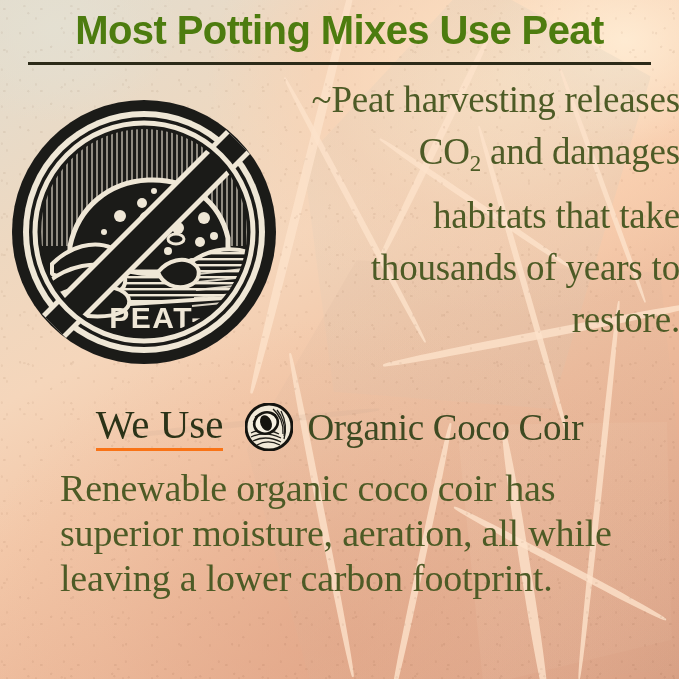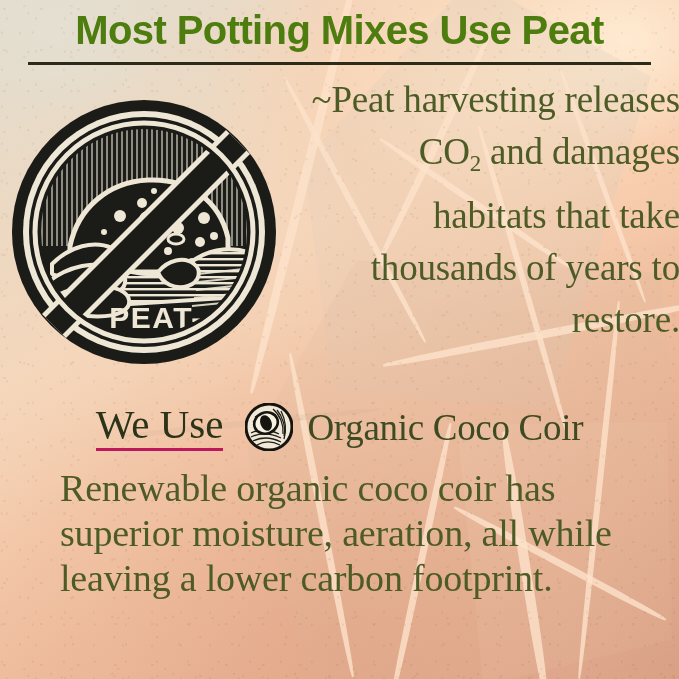--- a/index.html
+++ b/index.html
@@ -119,21 +119,21 @@
 
   
   .weuse-row{
     position:absolute;left:0;top:400px;width:679px;height:54px;
     display:flex;align-items:center;justify-content:center;gap:0px;
   }
   .weuse-label{
     font-family:"Liberation Serif",serif;
     font-size:41px;
     color:#2b3318;
-    border-bottom:3px solid #be185d;
+    border-bottom:3px solid #f97316;
     padding-bottom:3px;
     line-height:42px;
     white-space:nowrap;
   }
   .coco-icon{
     width:48px;height:48px;margin:0 14px 0 22px;flex:0 0 auto;
   }
   .coco-icon svg{display:block;width:100%;height:100%;}
   .coco-label{
     font-family:"Liberation Serif",serif;

